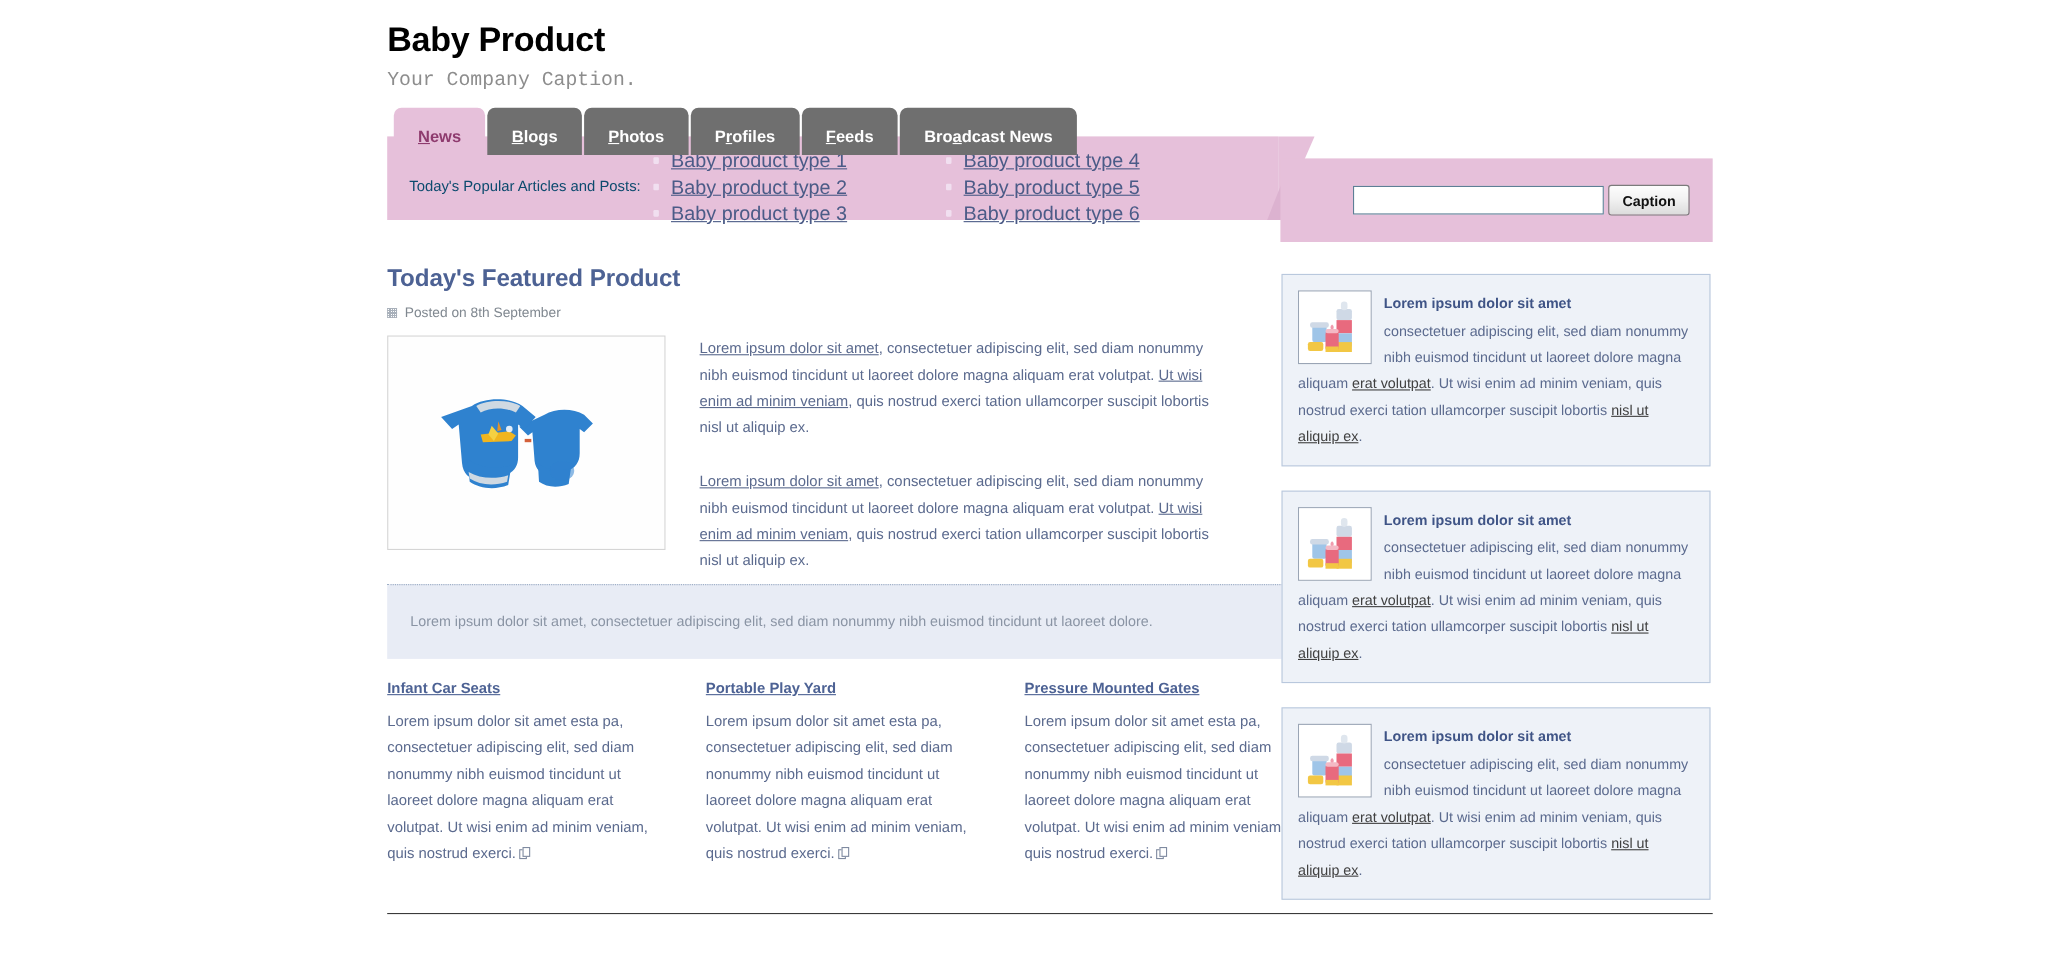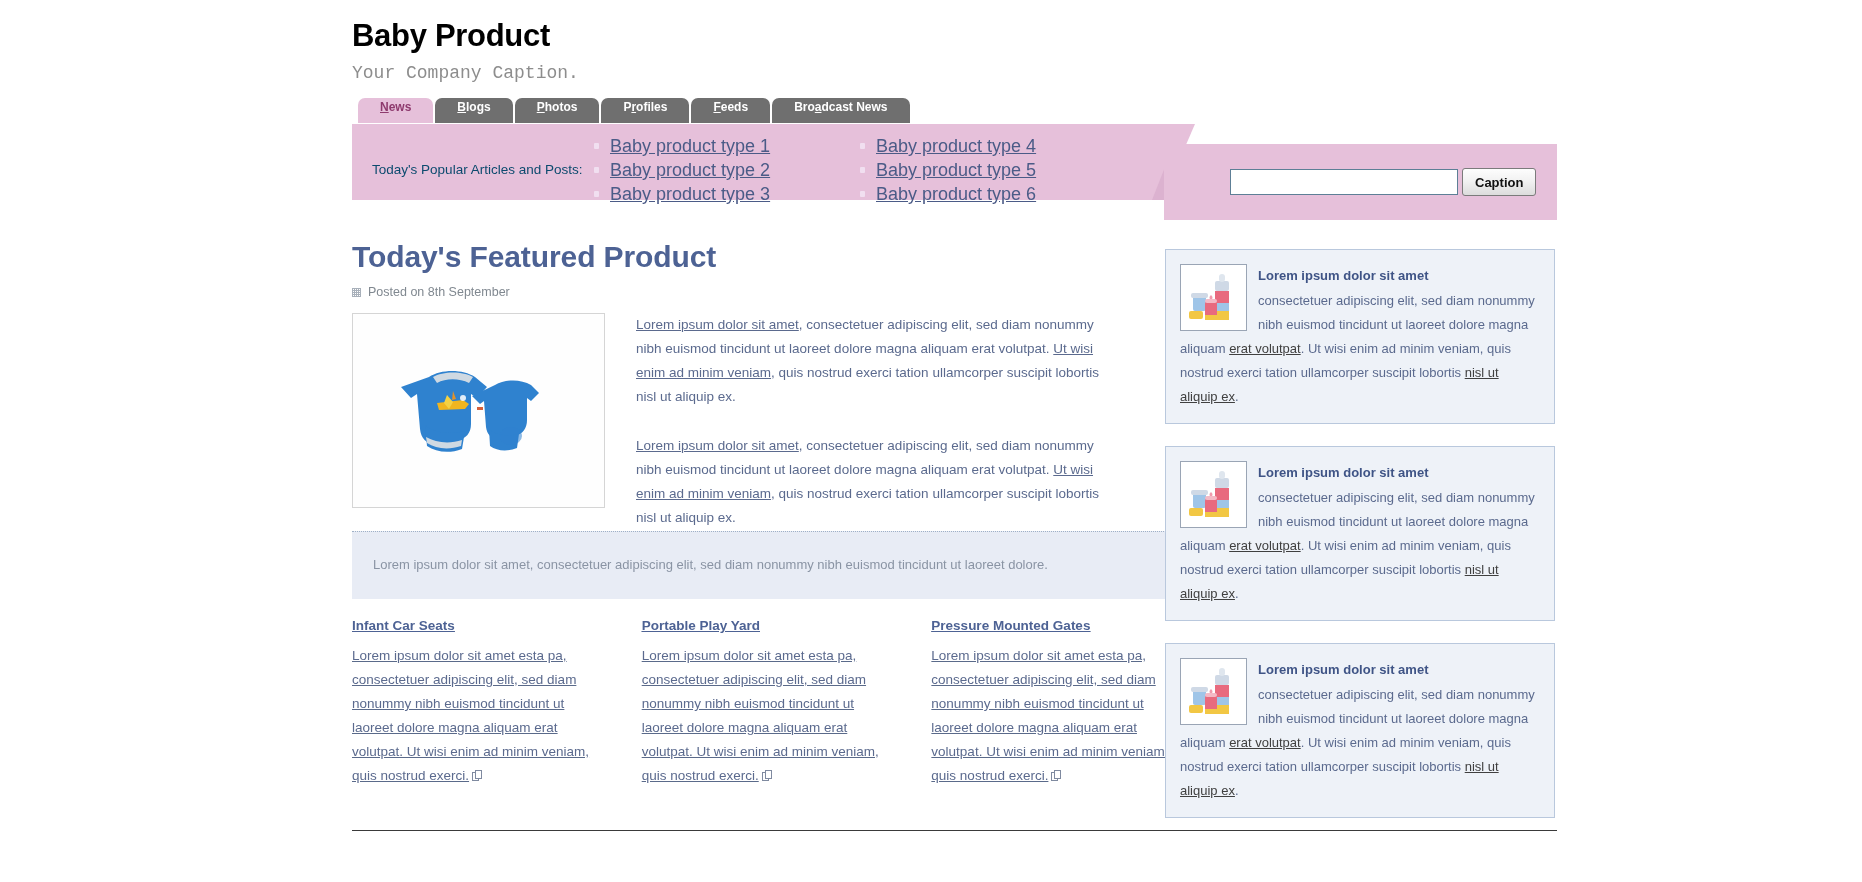--- a/index.html
+++ b/index.html
@@ -50,23 +50,23 @@
     left: 358px;
     top: 98px;
     display: flex;
     align-items: flex-end;
     gap: 2px;
     z-index: 5;
   }
   .tab {
     background: #6f6f6f;
     color: #ffffff;
-    font-size: 12px;
+    font-size: 15px;
     font-weight: bold;
-    padding: 0 22px 7px 22px;
+    padding: 18px 22px 7px 22px;
     border-radius: 7px 7px 0 0;
     line-height: 18px;
     white-space: nowrap;
     cursor: pointer;
     user-select: none;
     text-align: right;
   }
   .tab .ak { text-decoration: underline; }
   .tab.active {
     background: #e6c0da;
@@ -193,21 +193,21 @@
   }
 
   
   .content {
     position: absolute;
     left: 352px;
     top: 240px;
     width: 830px;
   }
   .featured-title {
-    font-size: 30px;
+    font-size: 22px;
     font-weight: bold;
     color: #4d6294;
     margin: 0;
     letter-spacing: -0.1px;
   }
   .posted-line {
     display: flex;
     align-items: center;
     margin-top: 11px;
     font-size: 12.5px;
@@ -271,21 +271,20 @@
   }
 
   
   .cols {
     position: absolute;
     left: 352px;
     top: 618px;
     width: 835px;
     display: flex;
     gap: 16px;
-    text-decoration: underline;
   }
   .col { width: 260px; margin-right: 18px; }
   .col:last-child { margin-right: 0; }
   .col h3 { margin: 0; font-size: 13.5px; }
   .col h3 a {
     color: #4d6294;
     font-weight: bold;
     text-decoration: underline;
   }
   .col p {

